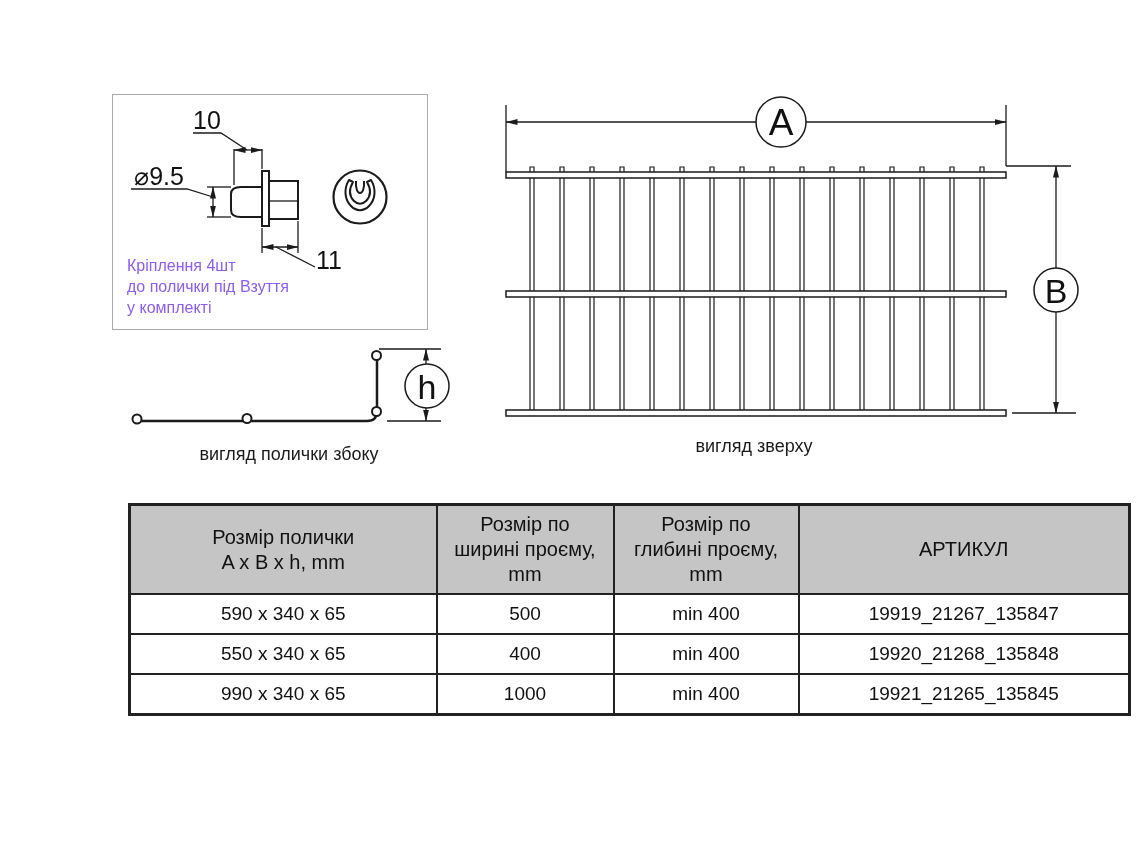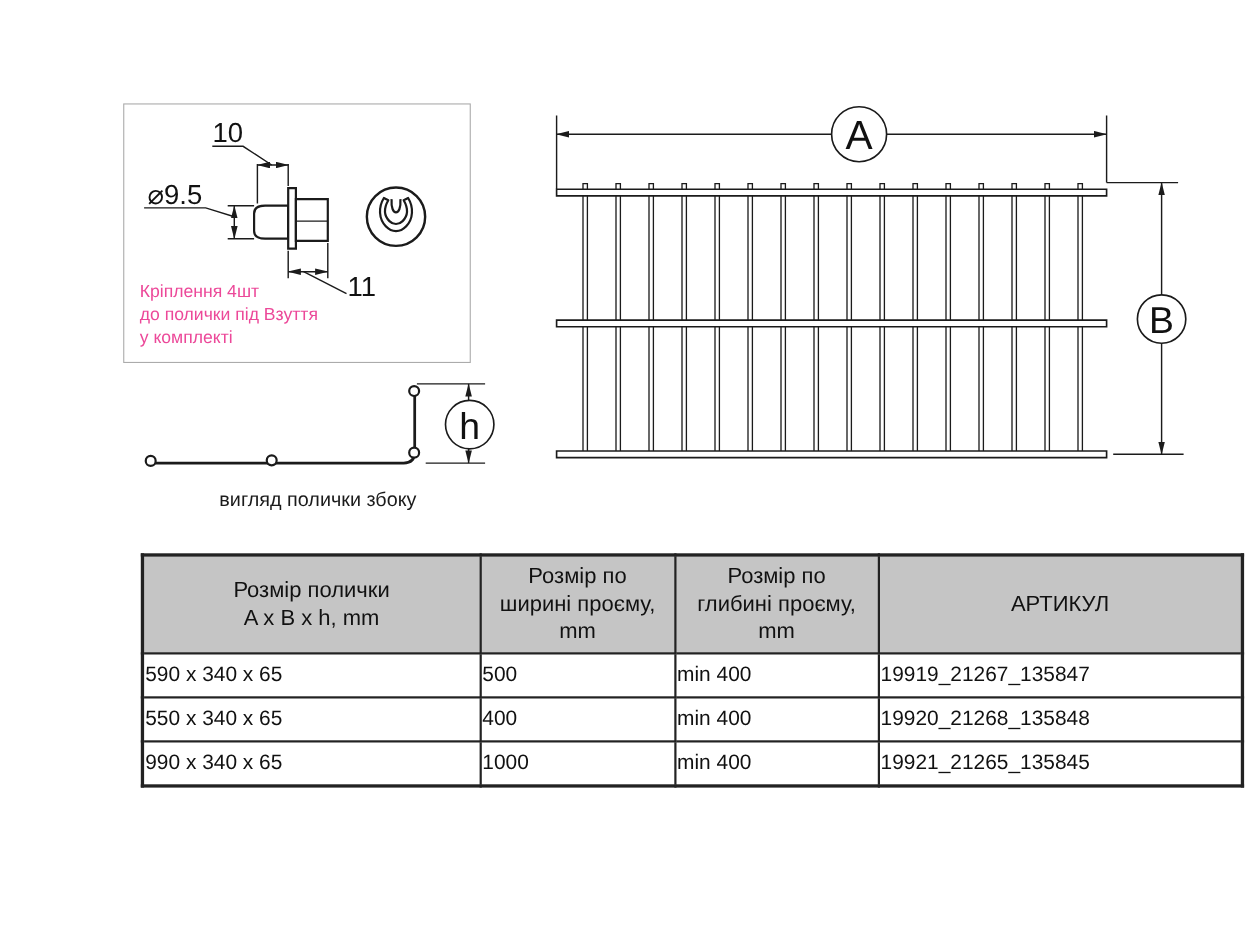--- a/index.html
+++ b/index.html
@@ -1,38 +1,38 @@
 <!DOCTYPE html>
 <html><head>
 <meta charset="utf-8">
 <style>
   html,body{margin:0;padding:0;background:#fff;}
   #canvas{position:relative;width:1136px;height:850px;background:#fff;overflow:hidden;
           font-family:"Liberation Sans",sans-serif;color:#111;margin-left:24px;}
   .abs{position:absolute;}
   
   #detail-box{left:88px;top:94px;width:314px;height:234px;border:1px solid #ababab;}
-  #detail-note{left:14px;top:160px;font-size:16px;line-height:21px;white-space:pre-line;color:#ec4899;}
+  #detail-note{left:14px;top:160px;font-size:16px;line-height:21px;white-space:pre-line;color:#8b5cf6;}
   
   svg{display:block;}
   svg line, svg path, svg rect, svg circle, svg polyline{vector-effect:non-scaling-stroke;}
   .thin{stroke:#1b1b1b;stroke-width:1.3;fill:none;}
   .med{stroke:#1b1b1b;stroke-width:2;fill:#fff;}
   .wireline{stroke:#1b1b1b;stroke-width:2.5;fill:none;}
   .dim{stroke:#1b1b1b;stroke-width:1.3;fill:none;}
   svg text{font-family:"Liberation Sans",sans-serif;fill:#111;}
   .dimlabel{font-size:25px;}
   .biglabel{font-size:37px;}
   .caption{font-size:18px;color:#1b1b1b;text-align:center;}
   
   #spec-table-wrap{left:68px;top:503px;padding-left:36px;}
   table#spec-table{border-collapse:collapse;table-layout:fixed;width:1000px;background:#fff;}
   #spec-table th{background:#c5c5c5;border:2px solid #222;height:85px;font-size:20px;font-weight:400;
                  white-space:pre-line;text-align:center;vertical-align:middle;line-height:25px;}
-  #spec-table td{border:2px solid #222;height:36px;font-size:19px;text-align:left;vertical-align:middle;}
+  #spec-table td{border:2px solid #222;height:36px;font-size:19px;text-align:center;vertical-align:middle;}
   #spec-table{border:3px solid #222;}
 </style>
 </head>
 <body>
 
 <div id="canvas">
 
   <svg width="0" height="0" style="position:absolute">
     <defs>
       <marker id="arr" viewBox="0 0 12 6" refX="11.5" refY="3" markerWidth="12" markerHeight="6" orient="auto-start-reverse" markerUnits="userSpaceOnUse">
@@ -124,20 +124,21 @@
     <rect class="med" x="12" y="77" width="500" height="6" style="stroke-width:1.5"></rect>
     <rect class="med" x="12" y="196" width="500" height="6" style="stroke-width:1.5"></rect>
     <rect class="med" x="12" y="315" width="500" height="6" style="stroke-width:1.5"></rect>
 
     <line class="dim" x1="512" y1="71" x2="577" y2="71"></line>
     <line class="dim" x1="518" y1="318" x2="582" y2="318"></line>
     <line class="dim" x1="562" y1="71" x2="562" y2="318" marker-start="url(#arr)" marker-end="url(#arr)"></line>
     <circle cx="562" cy="195" r="22" fill="#fff" stroke="#1b1b1b" stroke-width="1.5"></circle>
     <text class="biglabel" x="562" y="208" text-anchor="middle" style="font-size:34px">B</text>
   </svg>
+  <div class="abs caption" style="left:470px;top:436px;width:520px">вигляд зверху</div>
 
   <div id="spec-table-wrap" class="abs">
     <table id="spec-table">
       <colgroup>
         <col style="width:307px">
           <col style="width:177px">
           <col style="width:185px">
           <col style="width:331px">
       </colgroup>
       <thead>

